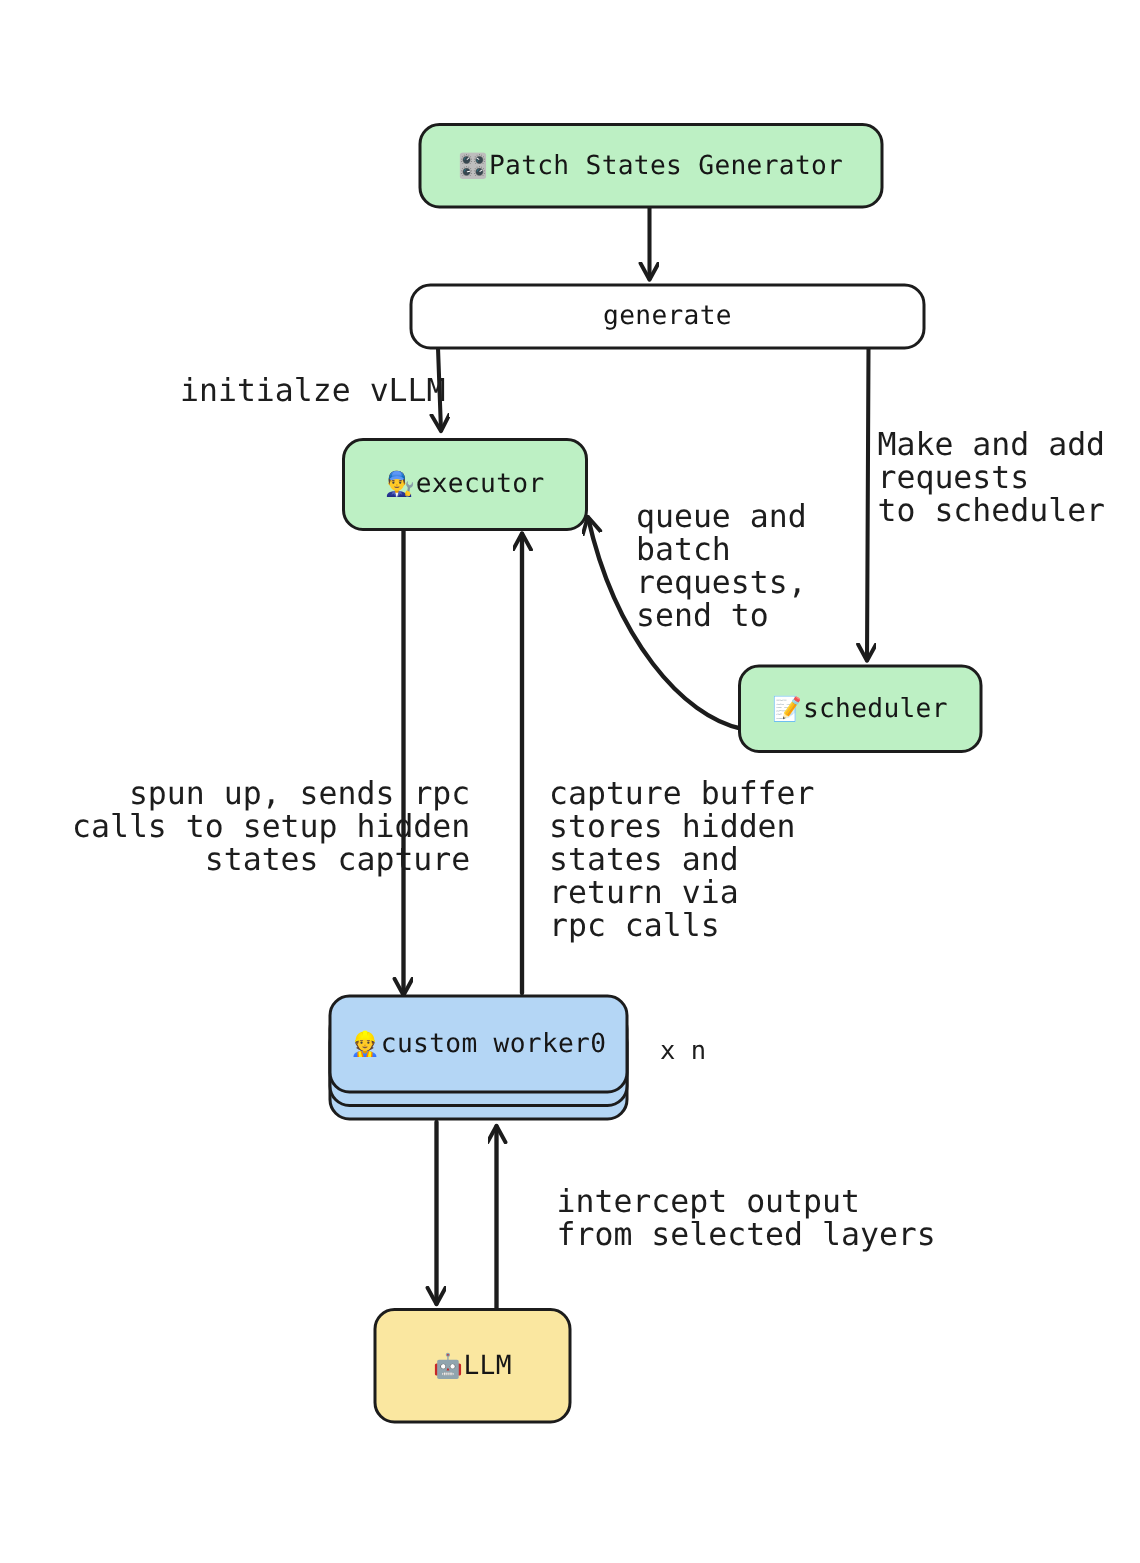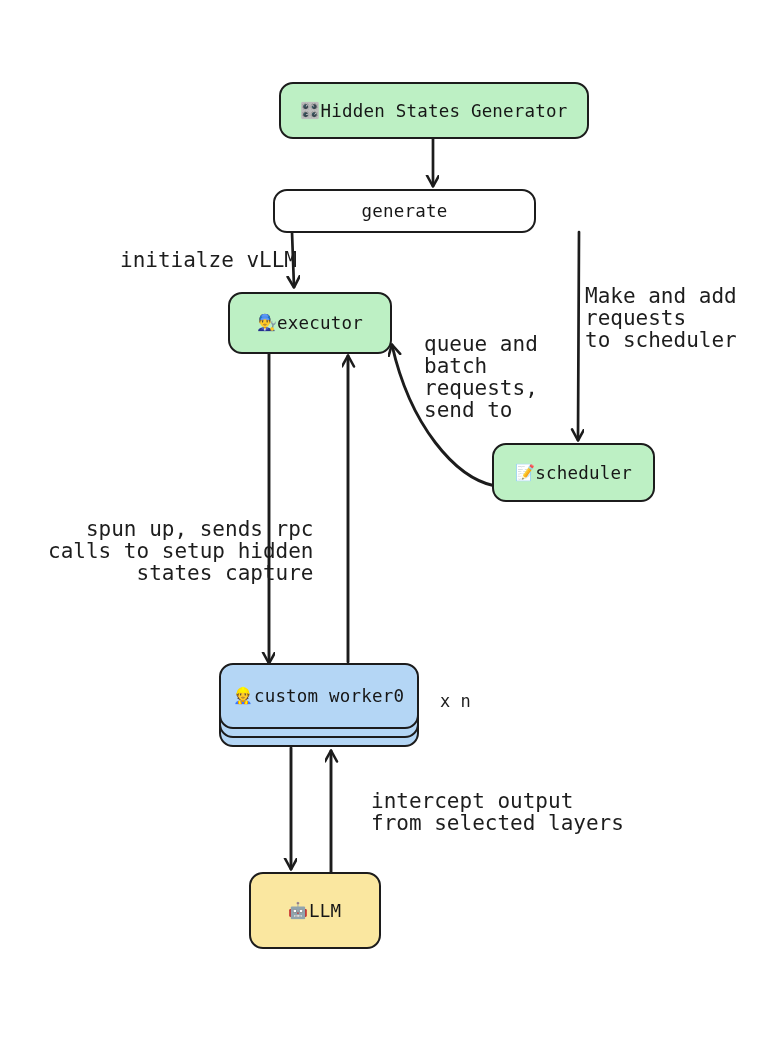--- a/index.html
+++ b/index.html
@@ -121,24 +121,24 @@
       <path d="M291,748 L291,869" fill="none" stroke="#1c1c1c" stroke-width="2.9" stroke-linecap="round" marker-end="url(#ah)"></path>
     </g>
 
     <g>
       <path d="M331,872 L331,751" fill="none" stroke="#1c1c1c" stroke-width="2.9" stroke-linecap="round" marker-end="url(#ah)"></path>
     </g>
   </svg>
 
   <div class="node node-green" style="left:279px; top:82px; width:310px; height:57px;">
     <span class="emoji">🎛️</span>
-    <span>Hidden States Generator</span>
+    <span>Patch States Generator</span>
   </div>
 
-  <div class="node node-plain" style="left:273px; top:189px; width:263px; height:44px;">
+  <div class="node node-plain" style="left:273px; top:189px; width:344px; height:44px;">
     <span>generate</span>
   </div>
 
   <div class="node node-green" style="left:228px; top:292px; width:164px; height:62px;">
     <span class="emoji">👨‍🔧</span>
     <span>executor</span>
   </div>
 
   <div class="node node-green" style="left:492px; top:443px; width:163px; height:59px;">
     <span class="emoji">📝</span>
@@ -166,20 +166,25 @@
 
   <div class="edge-label" style="left:424px; top:333px;">queue and
 batch
 requests,
 send to</div>
 
   <div class="edge-label" style="left:48px; top:518px;text-align:right;">spun up, sends rpc
 calls to setup hidden
 states capture</div>
 
+  <div class="edge-label" style="left:366px; top:518px;">capture buffer
+stores hidden
+states and
+return via
+rpc calls</div>
 
 
   <div class="edge-label" style="left:371px; top:790px;">intercept output
 from selected layers</div>
 
   <div class="side-note" style="left:440px; top:690px;">x n</div>
 
 </div>
 
 </body></html>

